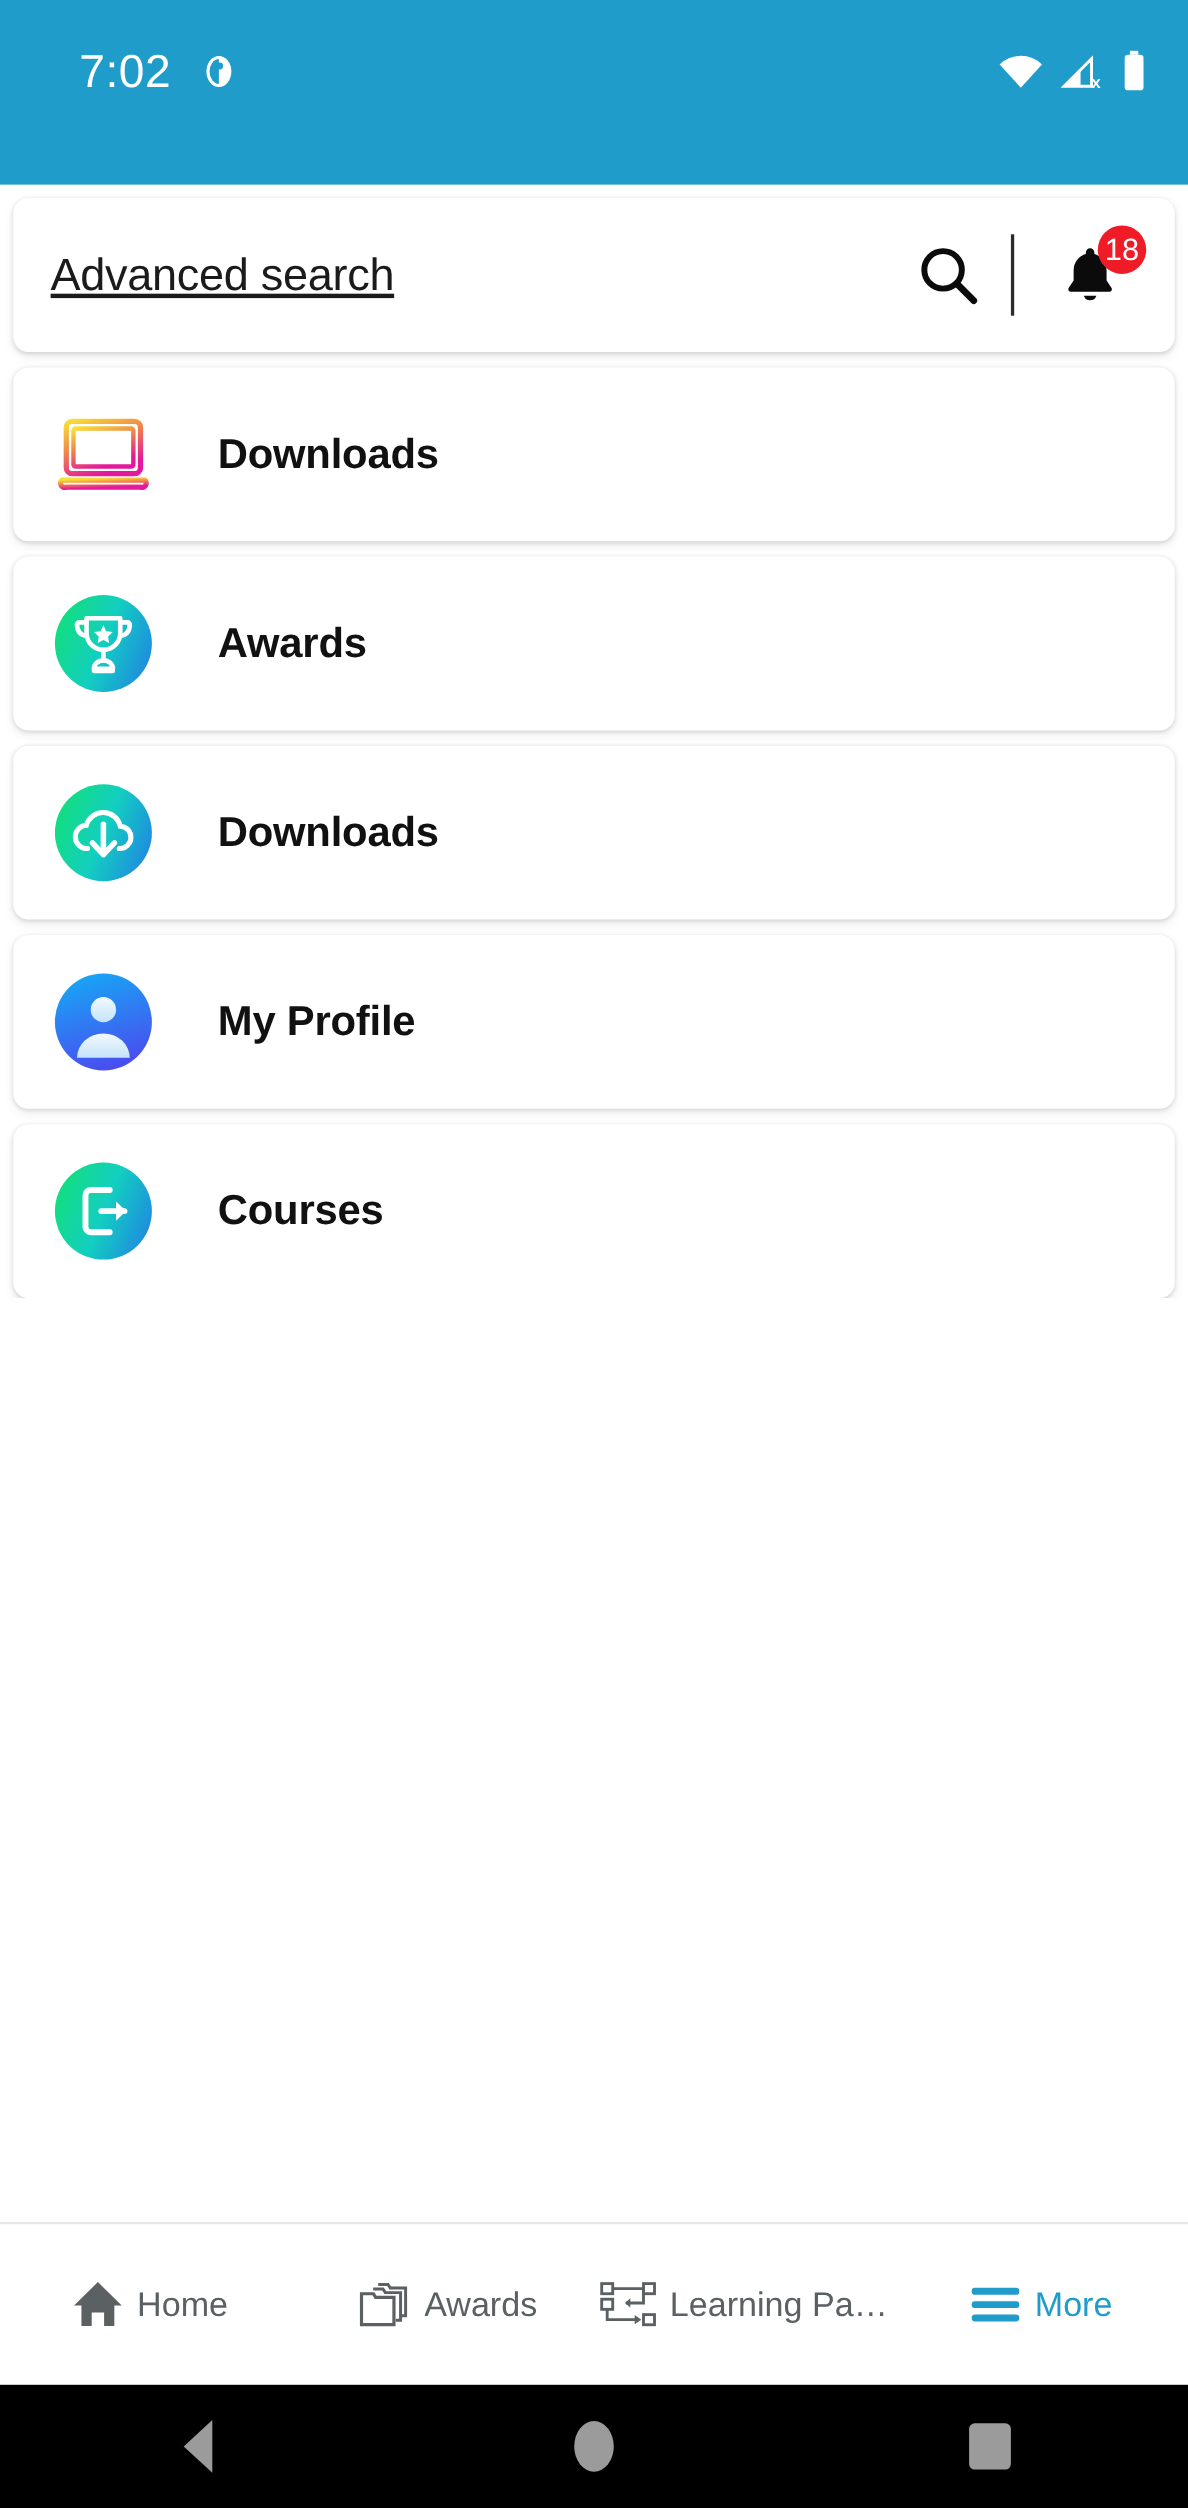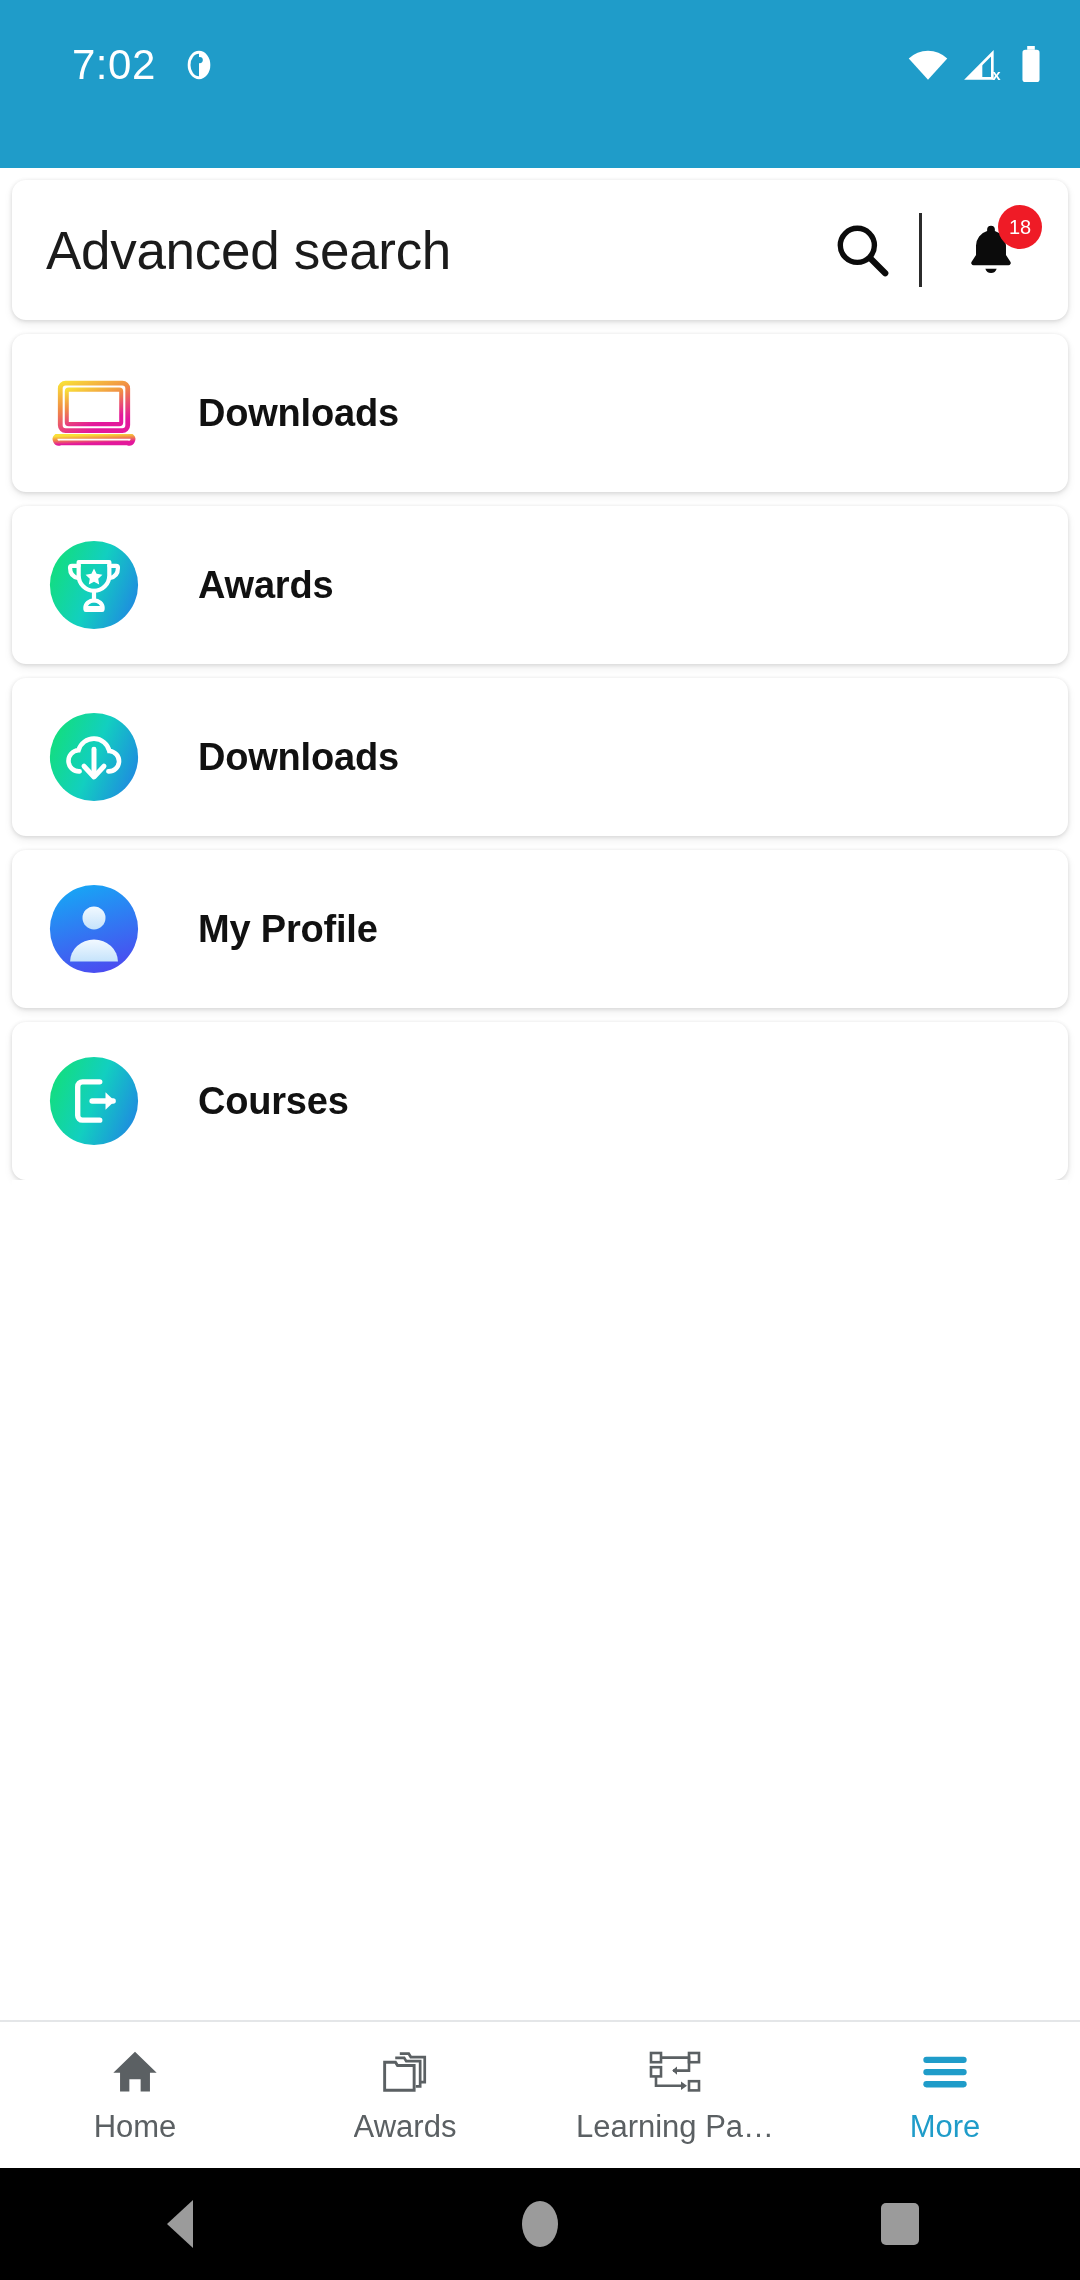--- a/index.html
+++ b/index.html
@@ -70,24 +70,25 @@
   }
   .search-card {
     height: 140px;
     display: flex;
     align-items: center;
     padding: 0 34px 0 34px;
     margin-top: 12px;
   }
   .search-text {
     flex: 1;
-    font-size: 53px;
+    font-size: 41px;
     color: #1b1b1b;
     font-weight: 400;
     letter-spacing: -0.3px;
+    text-decoration: underline;
   }
   .search-icon-btn {
     width: 78px; height: 78px;
     display: flex; align-items: center; justify-content: center;
   }
   .divider-v {
     width: 3px;
     height: 74px;
     background: #2b2b2b;
     margin: 0 26px 0 18px;
@@ -97,21 +98,21 @@
     width: 86px; height: 86px;
     display: flex; align-items: center; justify-content: center;
   }
   .bell-badge {
     position: absolute;
     top: -2px; right: -8px;
     min-width: 44px; height: 44px;
     border-radius: 22px;
     background: #ef1b26;
     color: #fff;
-    font-size: 20px;
+    font-size: 28px;
     display: flex; align-items: center; justify-content: center;
     font-weight: 400;
     padding: 0 6px;
   }
 
   
   .menu-card {
     height: 158px;
     display: flex;
     align-items: center;
@@ -137,21 +138,21 @@
     height: 148px;
     background: #ffffff;
     border-top: 2px solid #e4e6e8;
     display: flex;
     align-items: center;
   }
   .nav-item {
     flex: 1 1 0;
     height: 100%;
     display: flex;
-    flex-direction: column;
+    flex-direction: row;
     align-items: center;
     justify-content: center;
     gap: 10px;
     min-width: 0;
   }
   .nav-icon { height: 54px; display: flex; align-items: center; justify-content: center; }
   .nav-label {
     font-size: 31px;
     color: #5b6063;
     white-space: nowrap;

